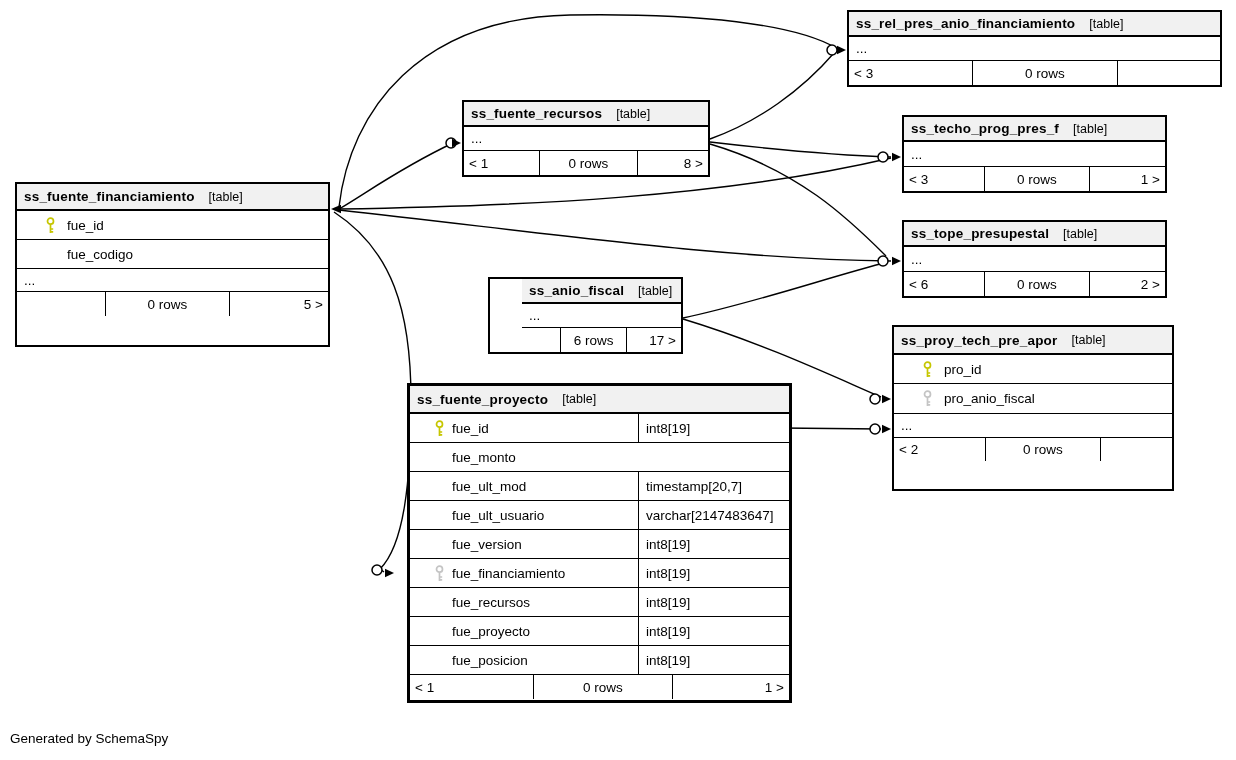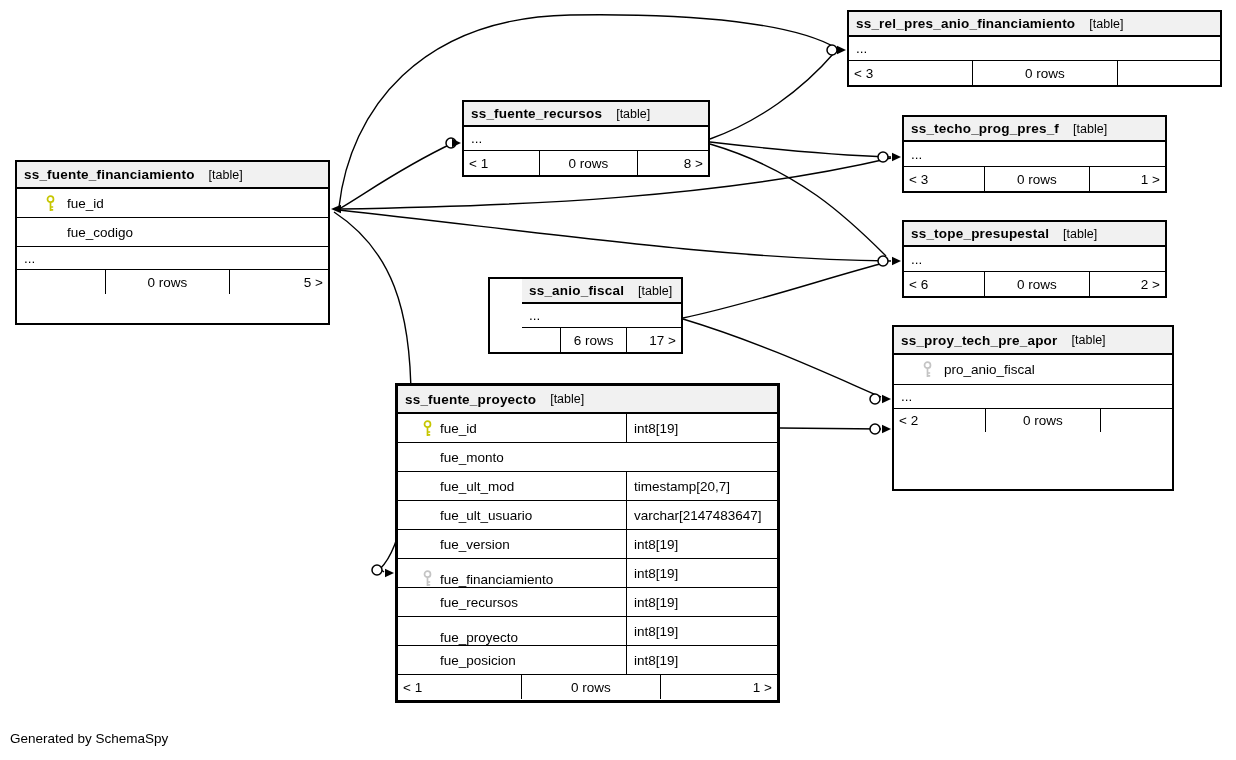--- a/index.html
+++ b/index.html
@@ -58,21 +58,21 @@
   <polygon points="461,143 452,138.8 452,147.2"></polygon>
   <polygon points="846,50 837,45.8 837,54.2"></polygon>
   <polygon points="901,157 892,152.8 892,161.2"></polygon>
   <polygon points="901,261 892,256.8 892,265.2"></polygon>
   <polygon points="891,399 882,394.8 882,403.2"></polygon>
   <polygon points="891,429 882,424.8 882,433.2"></polygon>
   <polygon points="394,573 385,568.8 385,577.2"></polygon>
   <polygon points="331,209 341,204.8 341,213.2"></polygon>
 </svg>
 
-<div class="tbl" style="left:15px;top:160px;width:315px;height:165px;">
+<div class="tbl" style="left:15px;top:182px;width:315px;height:165px;">
   <div class="hdr" style="height:27px;">
     <span class="tname">ss_fuente_financiamiento</span>
     <span class="ttag">[table]</span>
   </div>
   <div class="row" style="height:29px;">
     <span class="ki">
       <svg width="11" height="17" viewBox="0 0 11 17">
           <circle cx="5.5" cy="4.2" r="3" fill="none" stroke="#c6c600" stroke-width="1.7"></circle>
           <path d="M5.5 7.3 V16 M5.5 12 H8.2 M5.5 14.8 H8.2" stroke="#c6c600" stroke-width="1.7" fill="none"></path>
         </svg>
@@ -165,41 +165,50 @@
     <span class="fc l" style="width:45px;"></span>
     <span class="fc c" style="width:80px;">6 rows</span>
     <span class="fc r" style="width:66px;">17 &gt;</span>
   </div>
 </div>
 
 <div class="tbl" style="left:892px;top:325px;width:282px;height:166px;">
   <div class="hdr" style="height:28px;">
     <span class="tname">ss_proy_tech_pre_apor</span>
     <span class="ttag">[table]</span>
+  </div>
+  <div class="row" style="height:29px;">
+    <span class="ki">
+      <svg width="11" height="17" viewBox="0 0 11 17">
+          <circle cx="5.5" cy="4.2" r="3" fill="none" stroke="#c6c600" stroke-width="1.7"></circle>
+          <path d="M5.5 7.3 V16 M5.5 12 H8.2 M5.5 14.8 H8.2" stroke="#c6c600" stroke-width="1.7" fill="none"></path>
+        </svg>
+    </span>
+    <span class="cn">pro_id</span>
   </div>
   <div class="row" style="height:30px;">
     <span class="ki">
       <svg width="11" height="17" viewBox="0 0 11 17">
           <circle cx="5.5" cy="4.2" r="3" fill="none" stroke="#c4c4c4" stroke-width="1.7"></circle>
           <path d="M5.5 7.3 V16 M5.5 12 H8.2 M5.5 14.8 H8.2" stroke="#c4c4c4" stroke-width="1.7" fill="none"></path>
         </svg>
     </span>
     <span class="cn">pro_anio_fiscal</span>
   </div>
   <div class="row more" style="height:24px;">
     <span class="cn">...</span>
   </div>
   <div class="ftr" style="height:23px;">
     <span class="fc l" style="width:91px;">&lt; 2</span>
     <span class="fc c" style="width:115px;">0 rows</span>
     <span class="fc r" style="width:72px;"></span>
   </div>
 </div>
 
-<div class="tbl thick" style="left:395px;top:383px;width:385px;height:320px;">
+<div class="tbl thick" style="left:407px;top:383px;width:385px;height:320px;">
   <div class="hdr" style="height:28px;">
     <span class="tname">ss_fuente_proyecto</span>
     <span class="ttag">[table]</span>
   </div>
   <div class="row" style="height:29px;">
     <span class="ki narrow">
       <svg width="11" height="17" viewBox="0 0 11 17">
           <circle cx="5.5" cy="4.2" r="3" fill="none" stroke="#c6c600" stroke-width="1.7"></circle>
           <path d="M5.5 7.3 V16 M5.5 12 H8.2 M5.5 14.8 H8.2" stroke="#c6c600" stroke-width="1.7" fill="none"></path>
         </svg>
@@ -219,36 +228,36 @@
   <div class="row" style="height:29px;">
     <span class="ki narrow"></span>
     <span class="cn" style="width:186px;">fue_ult_usuario</span>
     <span class="ct">varchar[2147483647]</span>
   </div>
   <div class="row" style="height:29px;">
     <span class="ki narrow"></span>
     <span class="cn" style="width:186px;">fue_version</span>
     <span class="ct">int8[19]</span>
   </div>
-  <div class="row" style="height:29px;align-items:flex-end;">
+  <div class="row" style="height:29px;">
     <span class="ki narrow">
       <svg width="11" height="17" viewBox="0 0 11 17">
           <circle cx="5.5" cy="4.2" r="3" fill="none" stroke="#c4c4c4" stroke-width="1.7"></circle>
           <path d="M5.5 7.3 V16 M5.5 12 H8.2 M5.5 14.8 H8.2" stroke="#c4c4c4" stroke-width="1.7" fill="none"></path>
         </svg>
     </span>
     <span class="cn" style="width:186px;">fue_financiamiento</span>
     <span class="ct">int8[19]</span>
   </div>
   <div class="row" style="height:29px;">
     <span class="ki narrow"></span>
     <span class="cn" style="width:186px;">fue_recursos</span>
     <span class="ct">int8[19]</span>
   </div>
-  <div class="row" style="height:29px;align-items:flex-end;">
+  <div class="row" style="height:29px;">
     <span class="ki narrow"></span>
     <span class="cn" style="width:186px;">fue_proyecto</span>
     <span class="ct">int8[19]</span>
   </div>
   <div class="row" style="height:29px;">
     <span class="ki narrow"></span>
     <span class="cn" style="width:186px;">fue_posicion</span>
     <span class="ct">int8[19]</span>
   </div>
   <div class="ftr" style="height:24px;">

